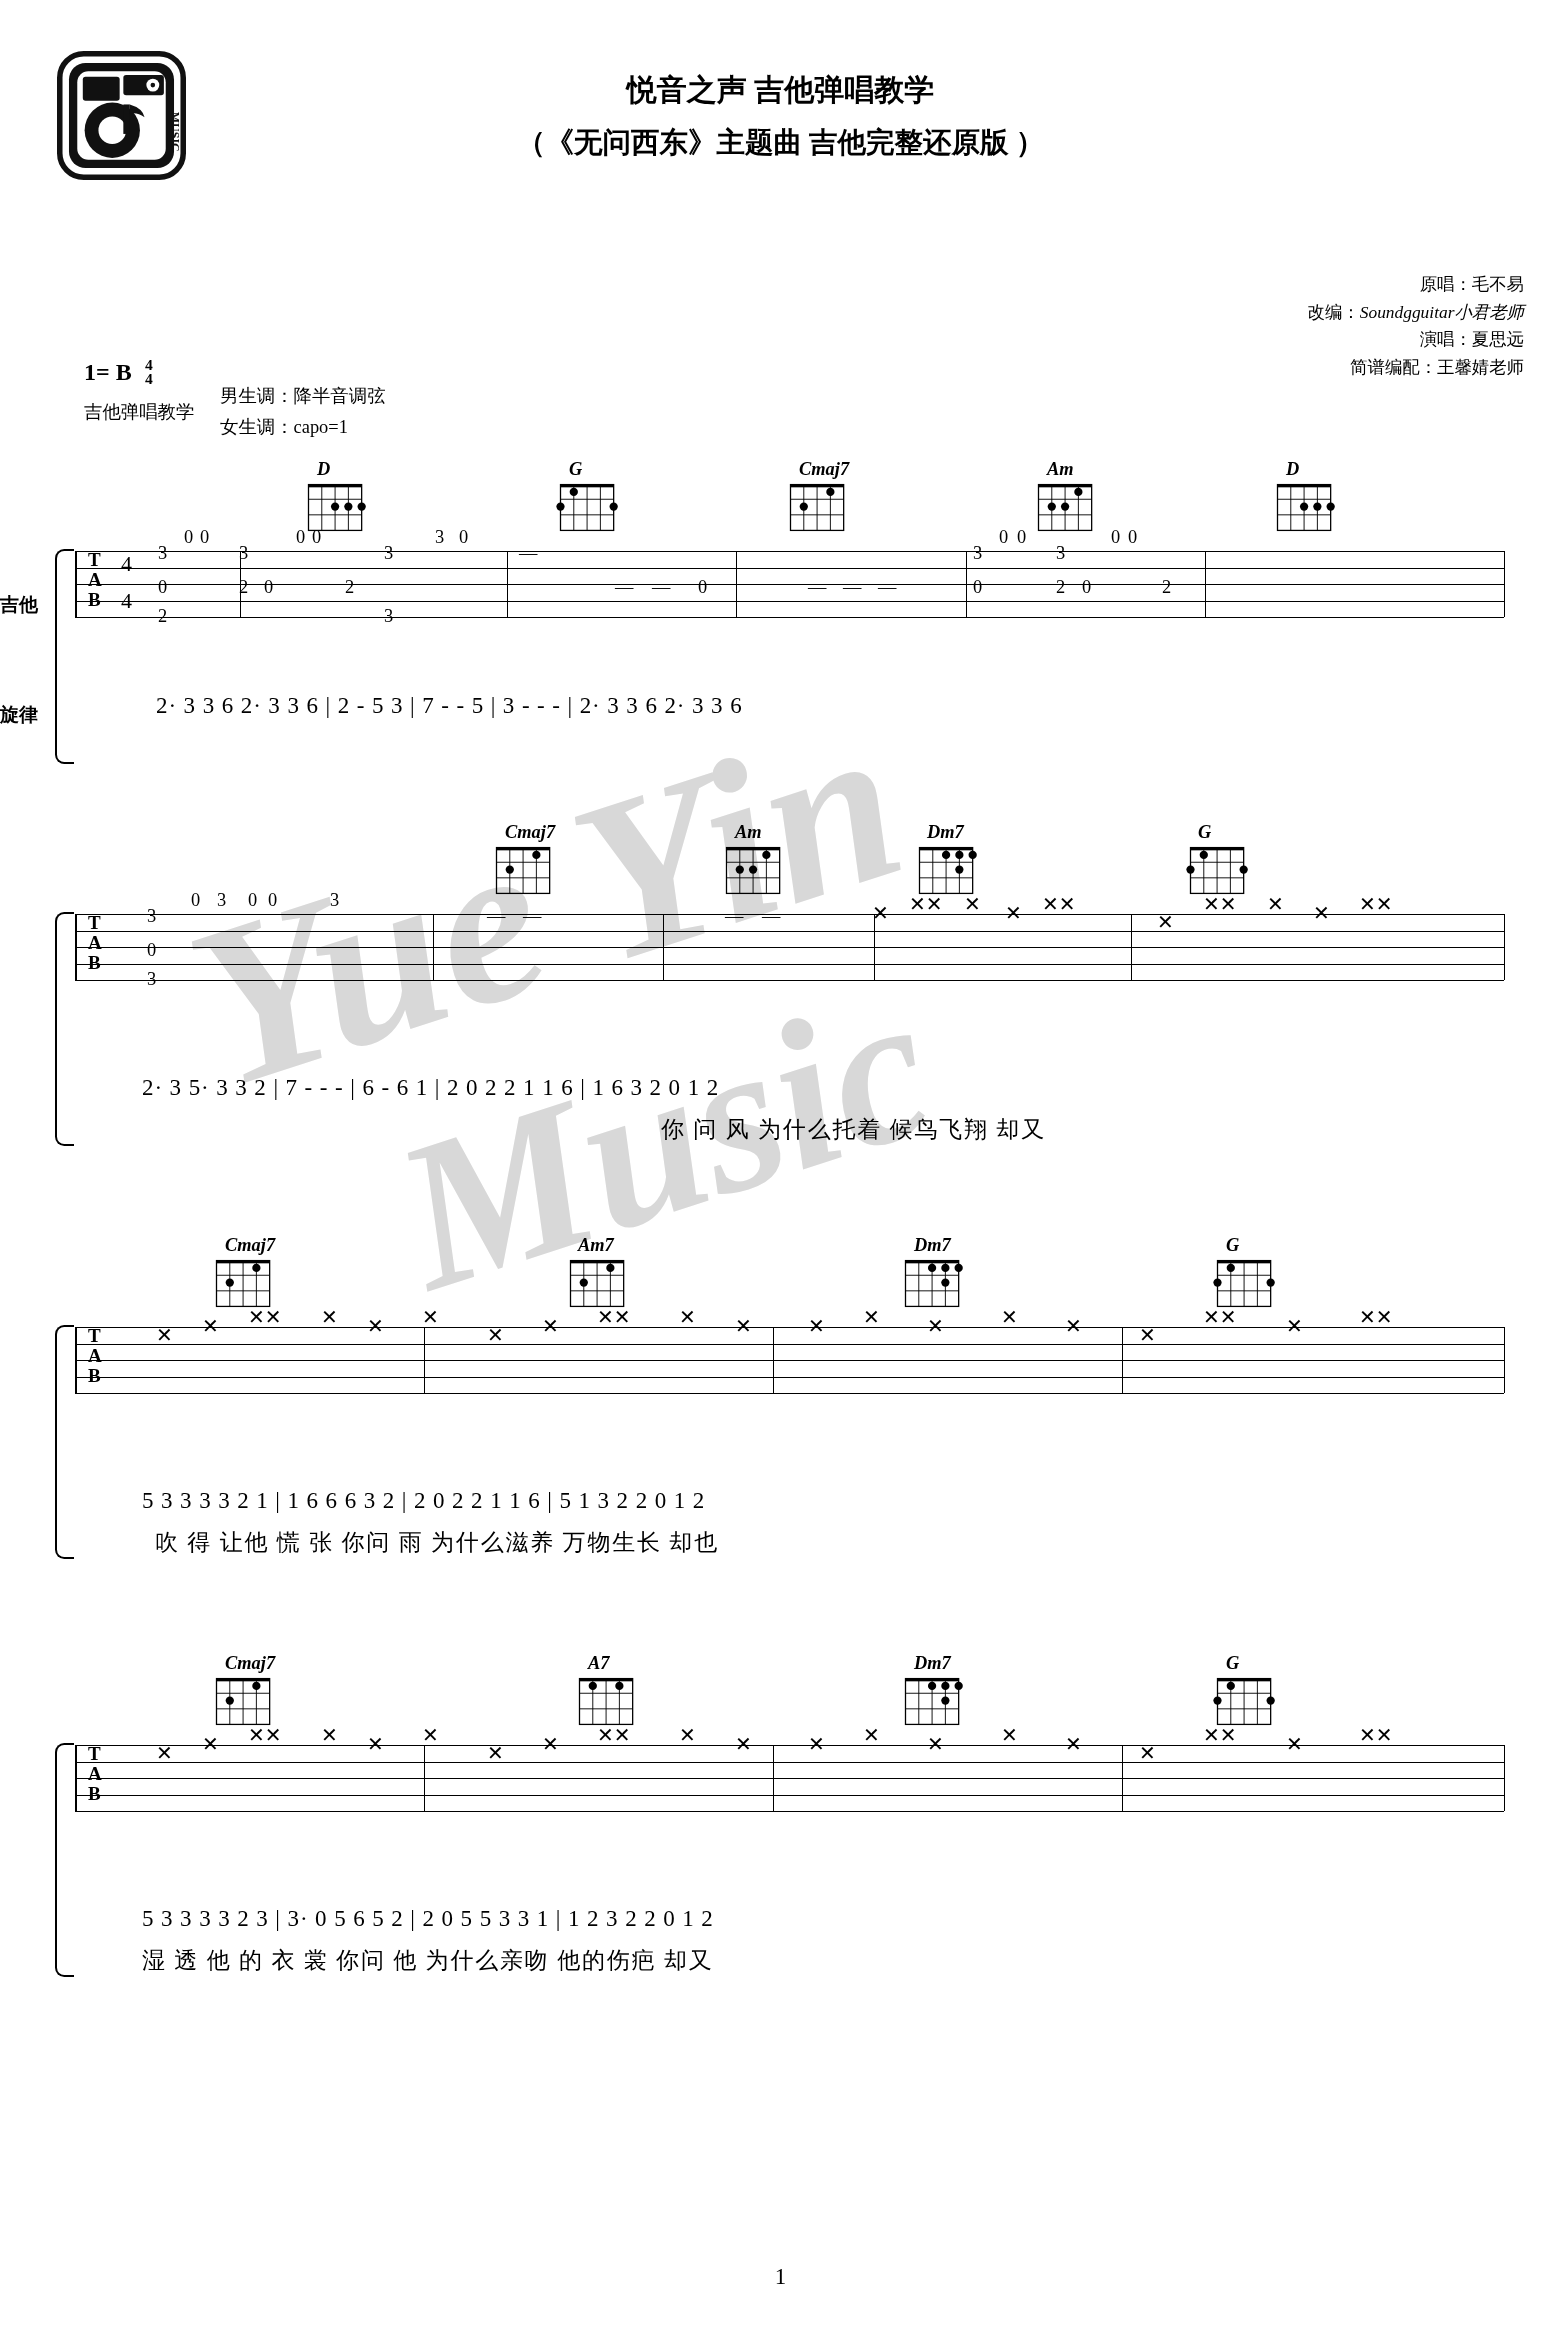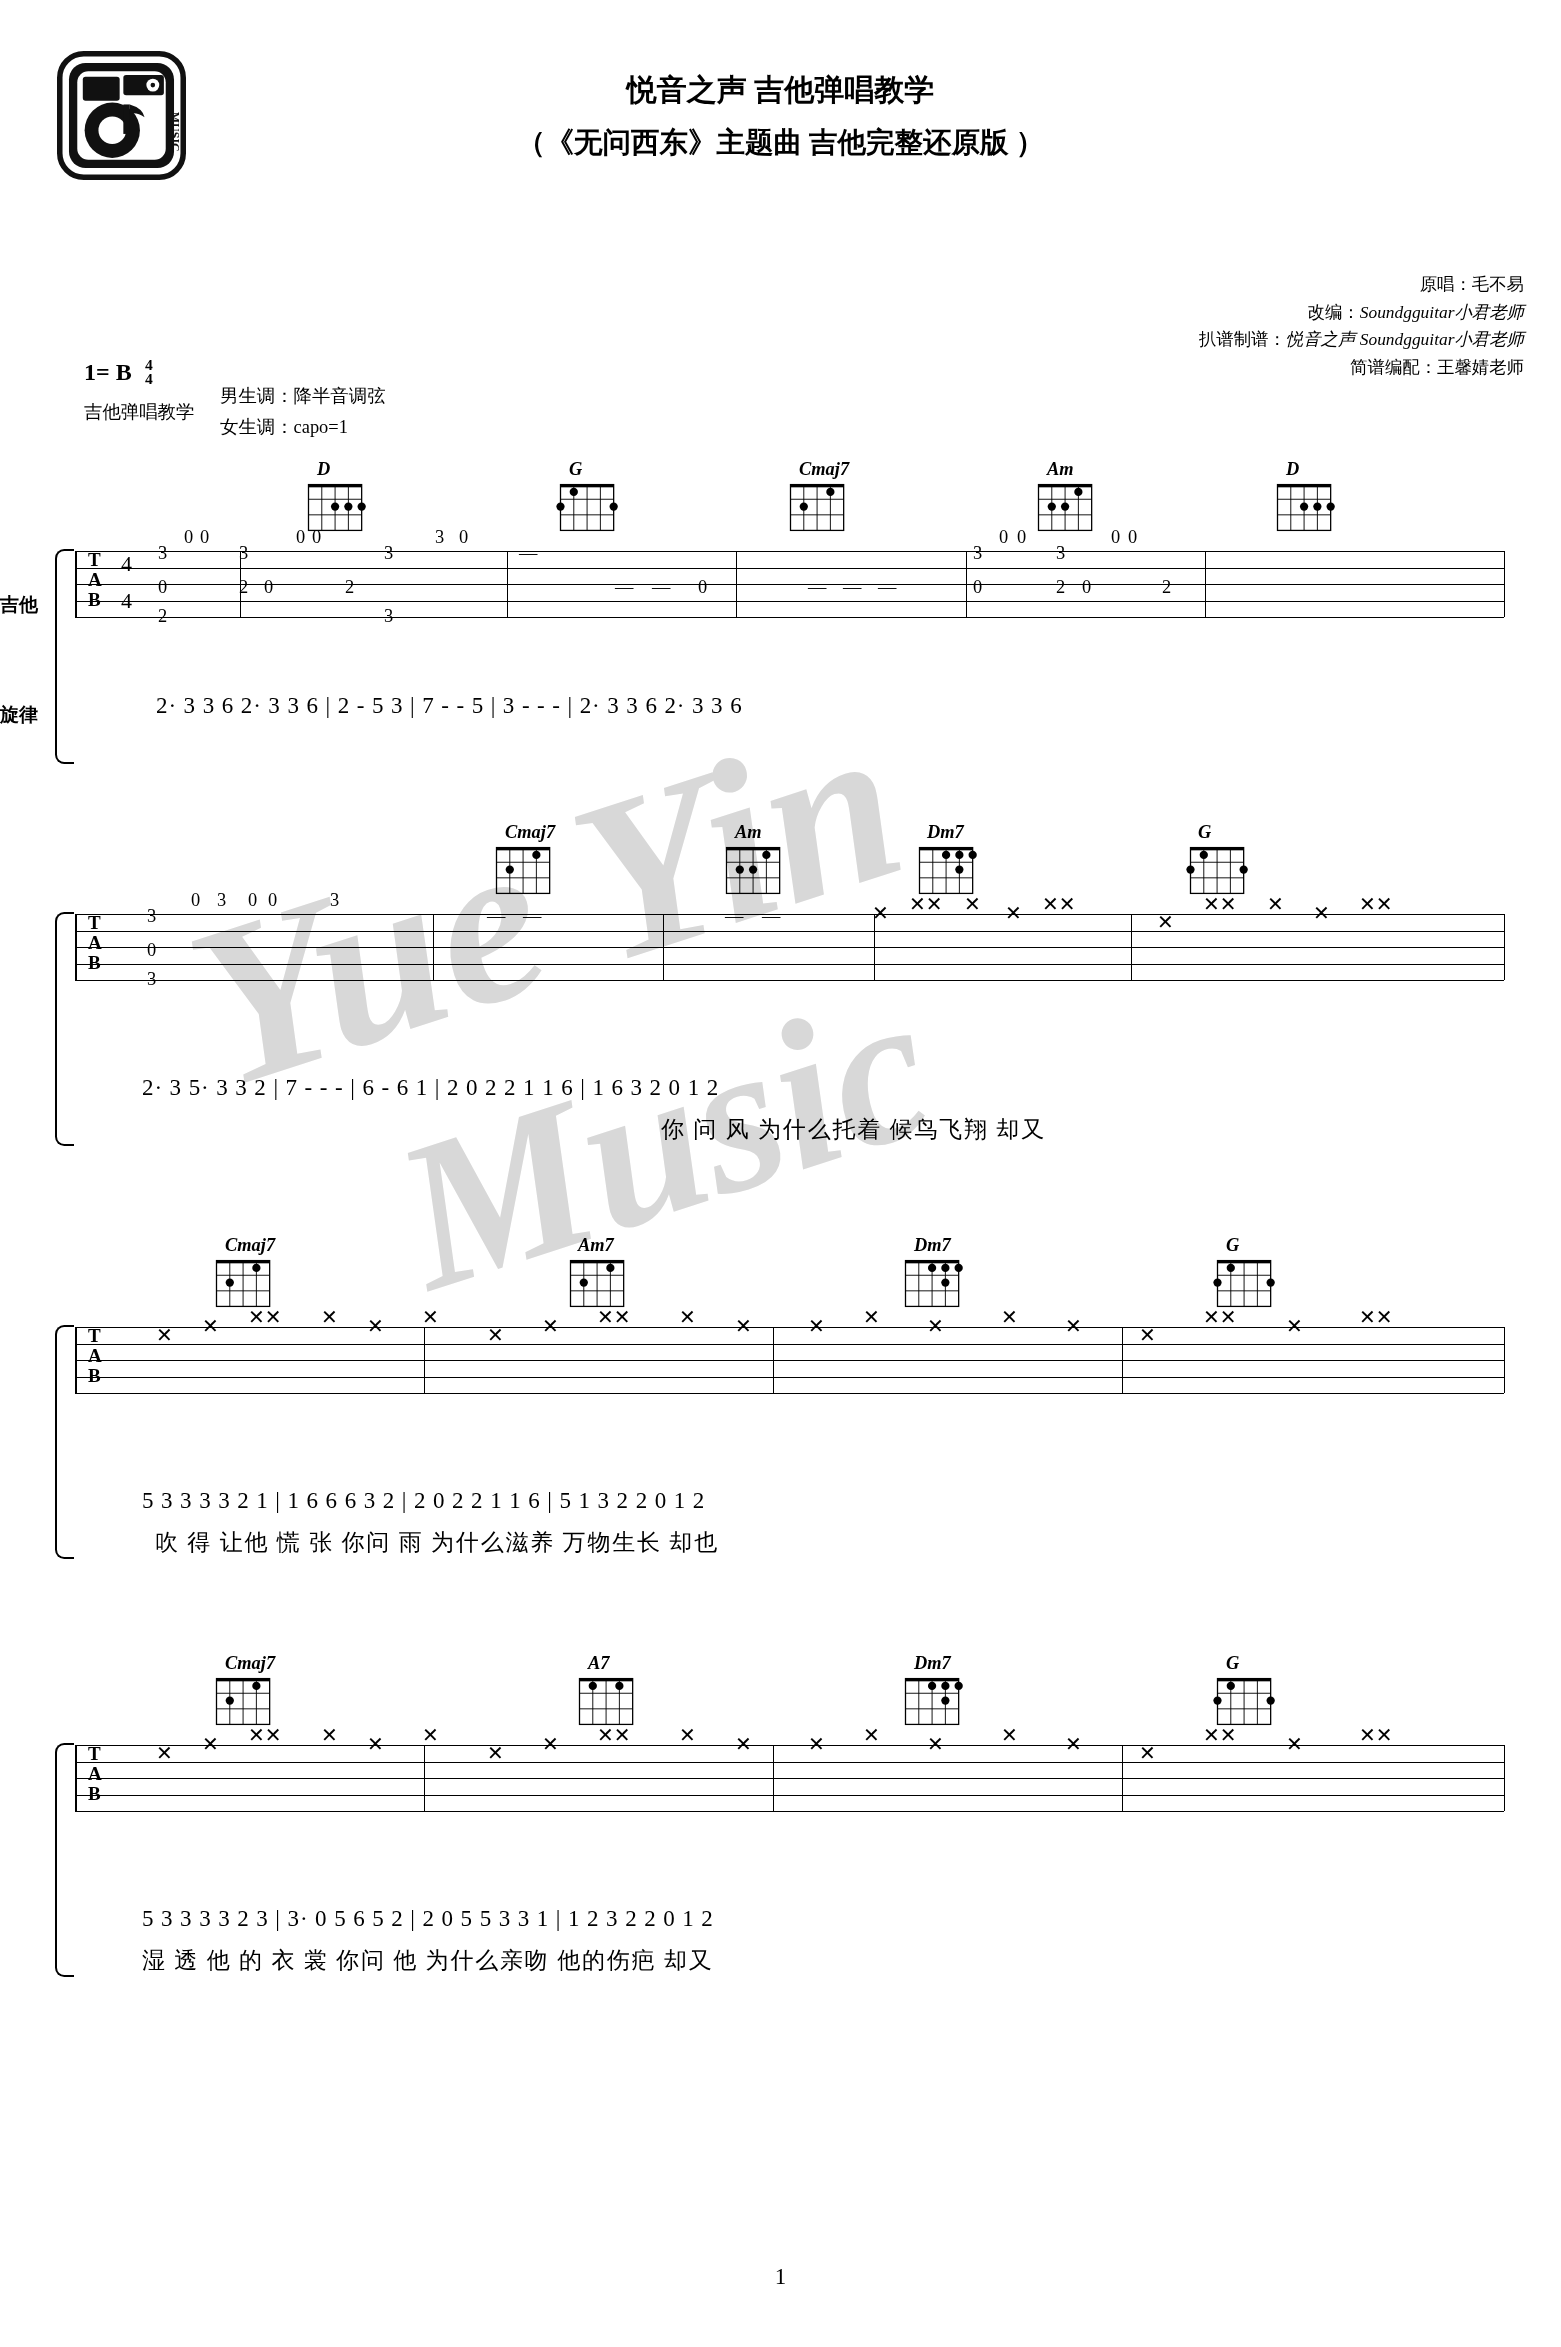--- a/index.html
+++ b/index.html
@@ -84,21 +84,21 @@
   </div>
 
   <div class="title-block">
     <div class="t2">悦音之声 吉他弹唱教学</div>
     <div class="t3">（《无问西东》主题曲 吉他完整还原版 ）</div>
   </div>
 
   <div class="credits">
     <div><span>原唱：</span><span>毛不易</span></div>
     <div><span>改编：</span><span class="it">Soundgguitar小君老师</span></div>
-    <div><span>扒谱制谱：</span><span class="it">悦音之声 Soundgguitar小君老师</span></div>
+    <div><span>演唱：</span><span>夏思远</span></div>
     <div><span>简谱编配：</span><span>王馨婧老师</span></div>
   </div>
 
   <div class="keyblock">
     <div class="keyline">
       <span>1= B</span>
       <span class="frac">
         <span>4</span>
         <span>4</span>
       </span>

